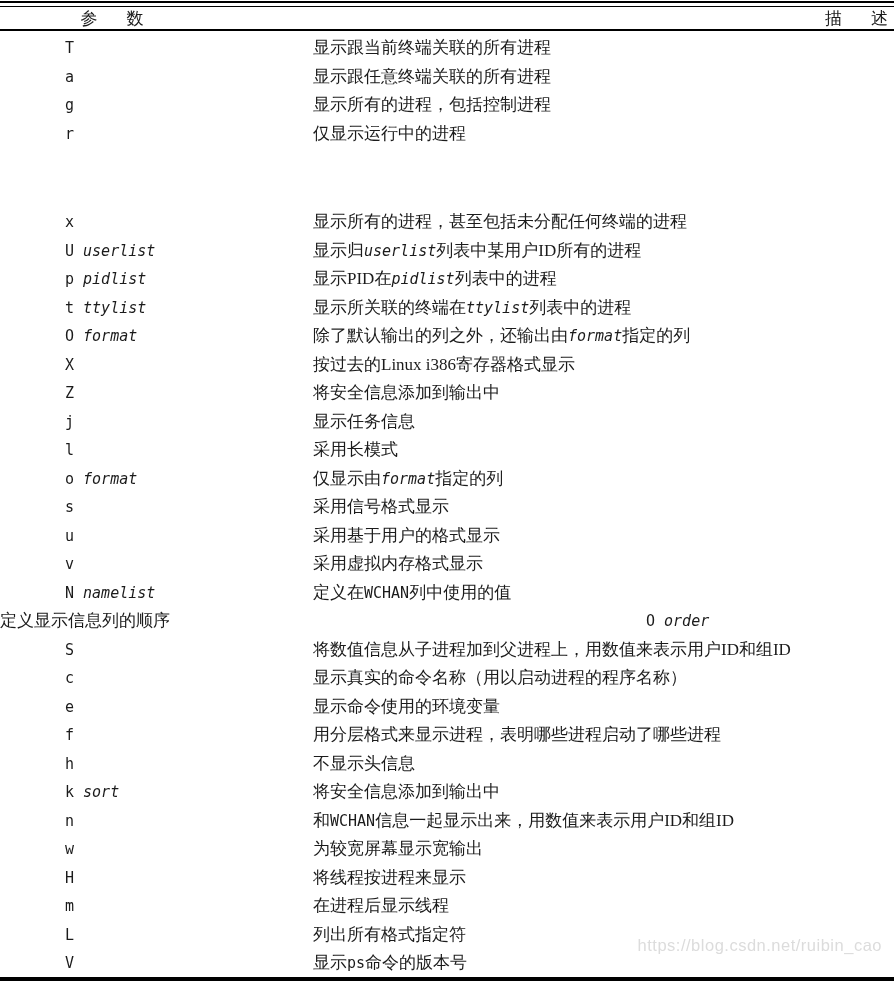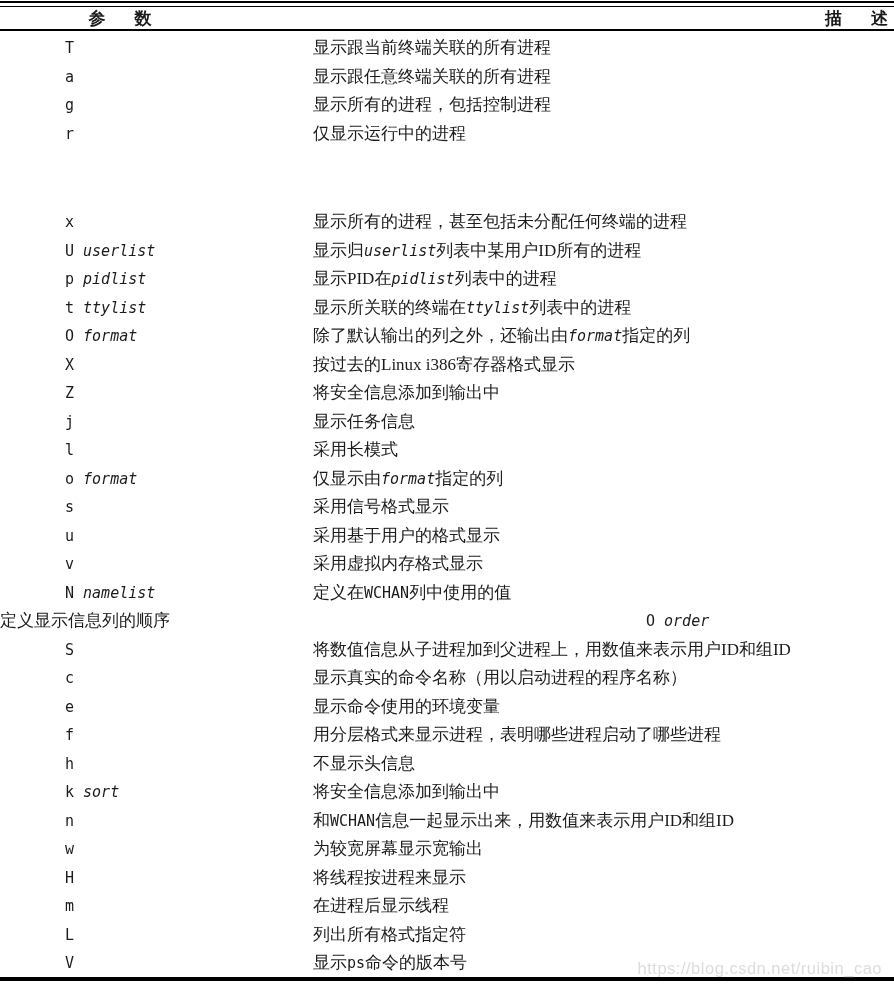--- a/index.html
+++ b/index.html
@@ -19,24 +19,23 @@
     border-top: 2.5px solid #000;
     border-bottom: 1.5px solid #000;
   }
 
   .thead {
     display: flex;
     height: 24px;
     line-height: 24px;
     border-bottom: 2px solid #000;
     font-family: "Liberation Sans", "DejaVu Sans", sans-serif;
-    font-weight: 700;
+    font-weight: 400;
     font-size: 17px;
     letter-spacing: 6px;
-    padding-left: 8px;
   }
   .th-param { width: 230px; text-align: center; }
   .th-desc  { flex: 1; text-align: right; }
 
   .tbody { padding-top: 3px; }
 
   .row {
     display: flex;
     height: 28.5px;
     line-height: 28.5px;
@@ -65,21 +64,21 @@
   .bottom-rule {
     position: absolute;
     left: 0; right: 0;
     top: 977px;
     height: 4px;
     background: #000;
   }
 
   .watermark {
     position: absolute;
-    top: 959px;
+    top: 936px;
     right: 12px;
     font-family: "Liberation Sans", "DejaVu Sans", sans-serif;
     font-size: 16.5px;
     color: #dcdcdc;
     letter-spacing: 0.5px;
   }
 </style>
 </head>
 <body>
 

